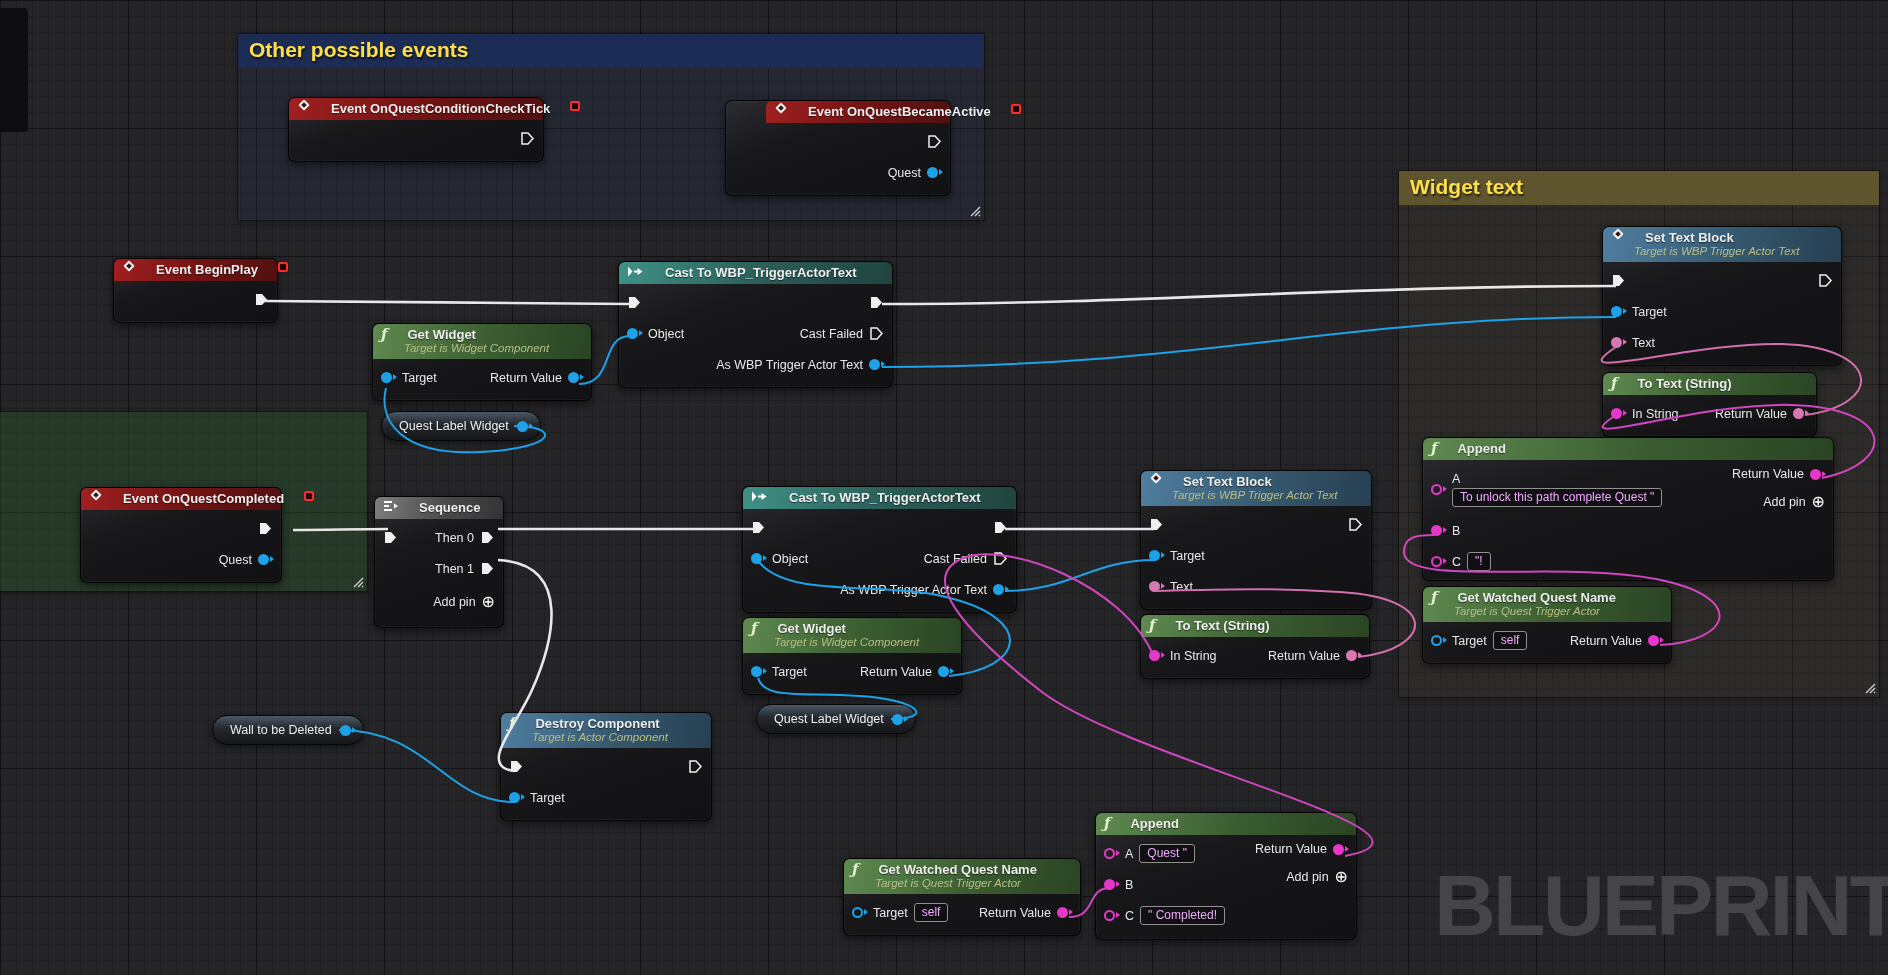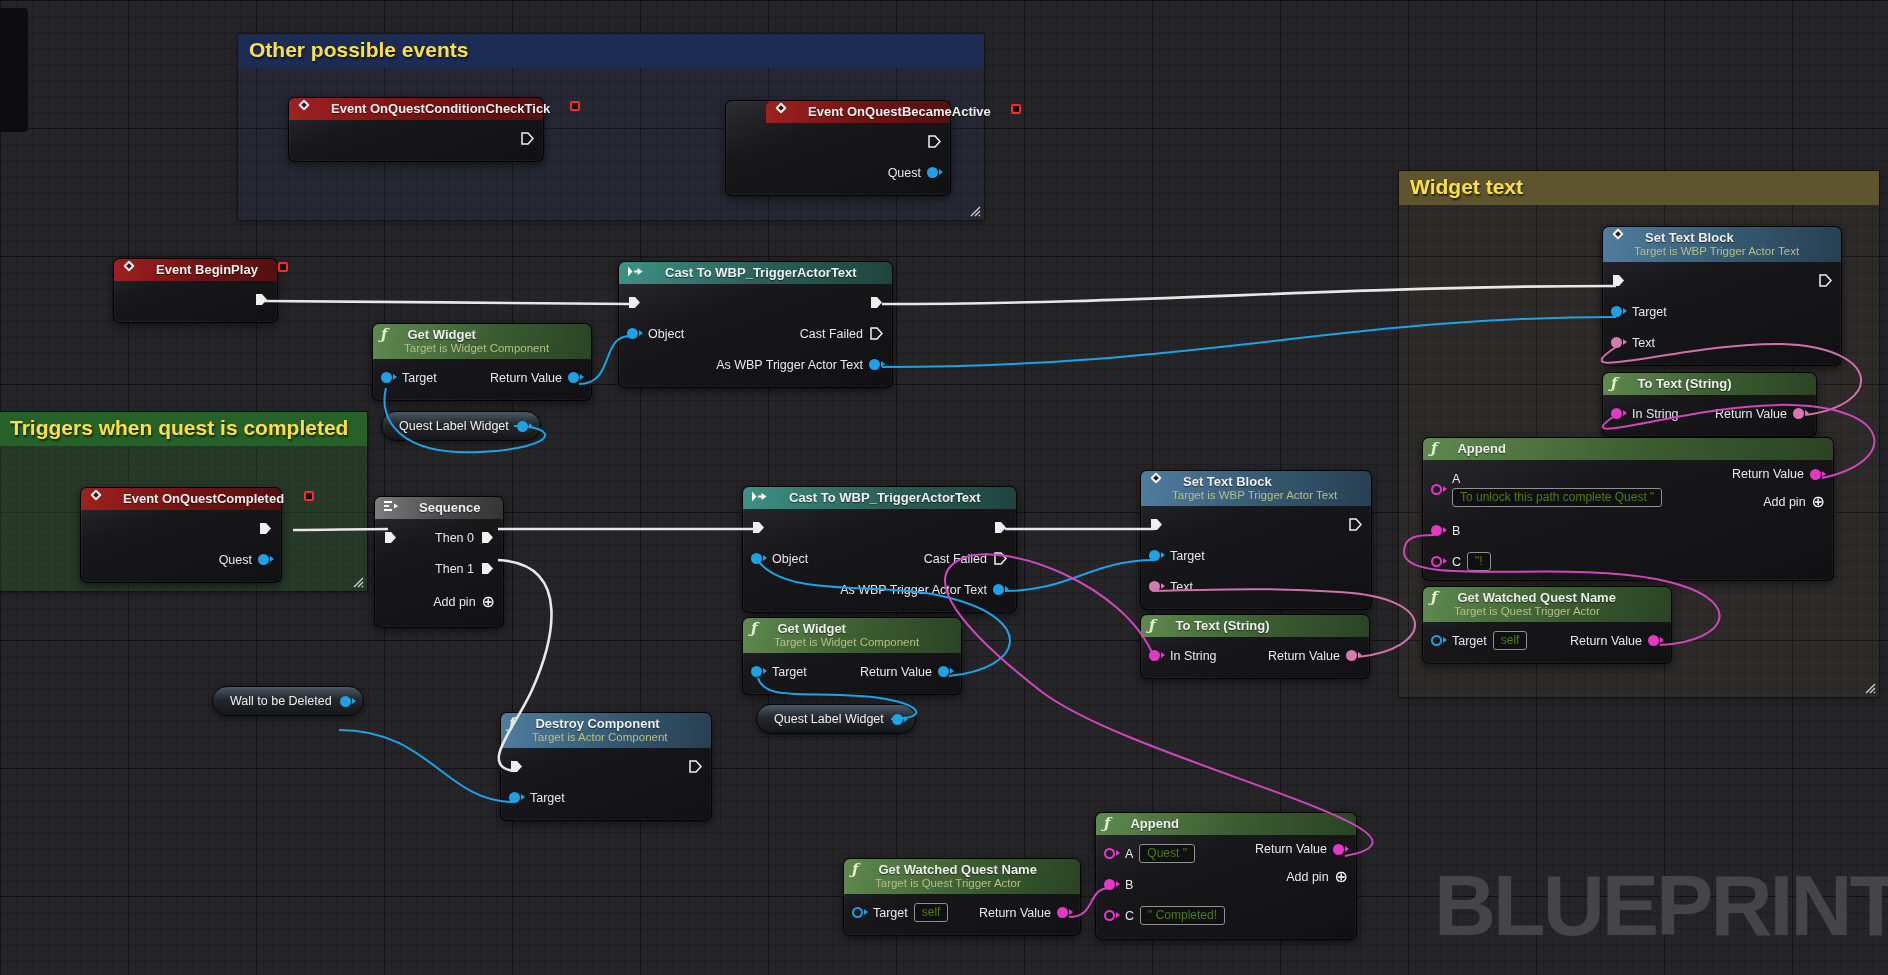--- a/index.html
+++ b/index.html
@@ -34,21 +34,21 @@
   
   .node{ position:absolute; z-index:10;
     background:linear-gradient(160deg,#2c2c31 0%,#18181b 35%,#111113 100%);
     border:1px solid rgba(0,0,0,0.85); border-radius:7px;
     box-shadow:0 3px 9px rgba(0,0,0,0.55), inset 0 0 0 1px rgba(255,255,255,0.04);
     color:#e4e4e4; font-size:13px;}
   .nhead{ padding:3px 8px 4px; border-radius:6px 6px 0 0; }
   .hline{ display:flex; align-items:flex-start; gap:20px; }
   .tt{ font-weight:bold; font-size:13px; color:#efefef; white-space:nowrap;
     text-shadow:0 1px 1px rgba(0,0,0,0.55);}
-  .sub{ font-size:11.5px; color:#b9be85; margin:0 0 1px 23px; white-space:nowrap;}
+  .sub{ font-style:italic; font-size:11.5px; color:#b9be85; margin:0 0 1px 23px; white-space:nowrap;}
   .h-red { background:linear-gradient(100deg,#a02020 0%,#701313 55%,#521010 100%); }
   .h-teal{ background:linear-gradient(100deg,#3f9187 0%,#2a5c55 55%,#20443f 100%); }
   .h-green{background:linear-gradient(100deg,#5f8a50 0%,#3a5c30 55%,#2a4424 100%); }
   .h-blue{ background:linear-gradient(100deg,#507ea0 0%,#35586e 55%,#273f52 100%); }
   .h-gray{ background:linear-gradient(100deg,#7e7e7e 0%,#4a4a4a 55%,#343434 100%); }
   .nbody{ padding:3px 0 7px; }
   .nrow{ min-height:31px; display:flex; align-items:center; padding:0 8px; gap:10px;}
   .lft{ display:flex; align-items:center; gap:6px; }
   .rgt{ display:flex; align-items:center; gap:6px; margin-left:auto; }
   .lbl{ font-size:12.5px; color:#e8e8e8; white-space:nowrap; }
@@ -63,21 +63,21 @@
   .c-blue{ color:#1da2e8; } .c-pink{ color:#d878b0; } .c-mag{ color:#e637c8; }
   .px{ flex:none; }
   .delsq{ width:10px; height:10px; border:2.4px solid #ff2a2a; background:#1c0202;
     border-radius:2px; margin-left:auto; flex:none;}
   .ic-dia{ width:8px; height:8px; border:2px solid #f2f2f2; background:#33171a;
     transform:rotate(45deg); border-radius:1px; flex:none; margin:0 3px;}
   .ic-f{ font-family:"DejaVu Serif", serif; font-style:italic; font-weight:bold;
     font-size:15px; color:#dff0d0; line-height:1; flex:none;}
   .plus{ font-size:16px; color:#fff; line-height:1; }
   .fld{ background:#101013; border:1px solid #909090; border-radius:3px;
-    padding:1px 7px 2px; font-size:12px; color:#4d7c0f; white-space:nowrap;}
+    padding:1px 7px 2px; font-size:12px; color:#f0abfc; white-space:nowrap;}
   .stack{ display:flex; flex-direction:column; align-items:flex-start; gap:2px; }
   .rcol{ position:absolute; top:7px; right:8px; display:flex; flex-direction:column;
     align-items:flex-end; gap:13px;}
 
   
   .pill{ position:absolute; z-index:10; height:30px; border-radius:15px;
     background:linear-gradient(to bottom,#4a5a68 0%,#24272b 45%,#151619 100%);
     border:1px solid #060606; box-shadow:0 2px 6px rgba(0,0,0,0.5);
     display:flex; align-items:center; gap:8px; padding:0 8px 0 17px;
     color:#eee; font-size:12.5px; white-space:nowrap;}
@@ -102,21 +102,20 @@
 
   <div class="comment cm-navy" style="left:237px;top:33px;width:748px;height:188px;">
     <div class="chead">Other possible events</div>
     <div class="cbody"></div>
     <svg class="rsz" width="14" height="14">
         <path d="M13 4 L4 13 M13 8 L8 13 M13 12 L12 13" stroke="#cfcfcf" stroke-width="1.4" fill="none"></path>
       </svg>
   </div>
 
   <div class="comment cm-green" style="left:-2px;top:411px;width:370px;height:181px;">
-    <div class="chead">Triggers when quest is completed</div>
     <div class="cbody"></div>
     <svg class="rsz" width="14" height="14">
         <path d="M13 4 L4 13 M13 8 L8 13 M13 12 L12 13" stroke="#cfcfcf" stroke-width="1.4" fill="none"></path>
       </svg>
   </div>
 
   <div class="comment cm-olive" style="left:1398px;top:170px;width:482px;height:528px;">
     <div class="chead">Widget text</div>
     <div class="cbody"></div>
     <svg class="rsz" width="14" height="14">
@@ -662,21 +661,21 @@
   </div>
 
   <div class="pill" style="left:381px;top:411px;">
     <span>Quest Label Widget</span>
     <span class="dot c-blue"></span>
   </div>
   <div class="pill" style="left:756px;top:704px;">
     <span>Quest Label Widget</span>
     <span class="dot c-blue"></span>
   </div>
-  <div class="pill" style="left:212px;top:686px;">
+  <div class="pill" style="left:212px;top:715px;">
     <span>Wall to be Deleted</span>
     <span class="dot c-blue"></span>
   </div>
 
   <svg id="wires" width="1888" height="975">
 
     <path d="M264,301 C360,301 540,304 630,304" stroke="#e8e8e8" stroke-width="2.6" fill="none"></path>
     <path d="M882,304 C1150,304 1340,286 1616,286" stroke="#e8e8e8" stroke-width="2.6" fill="none"></path>
     <path d="M293,530 C330,530 350,529 388,529" stroke="#e8e8e8" stroke-width="2.6" fill="none"></path>
     <path d="M498,529 C570,529 690,529 756,529" stroke="#e8e8e8" stroke-width="2.6" fill="none"></path>

